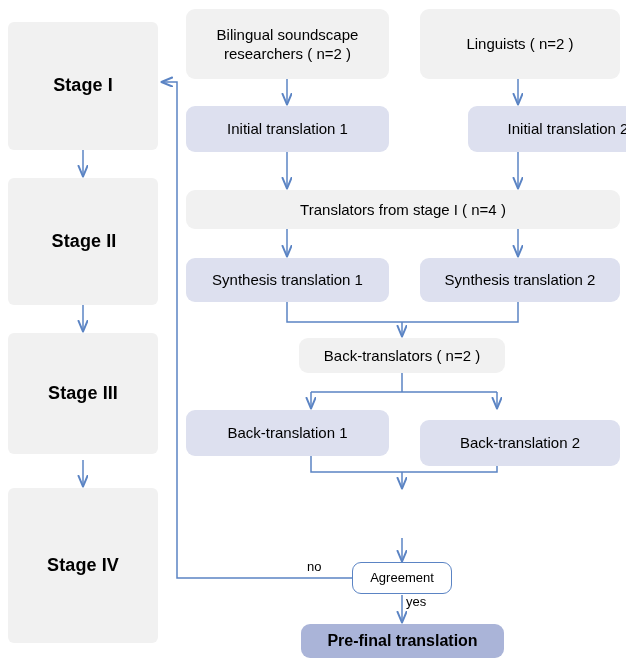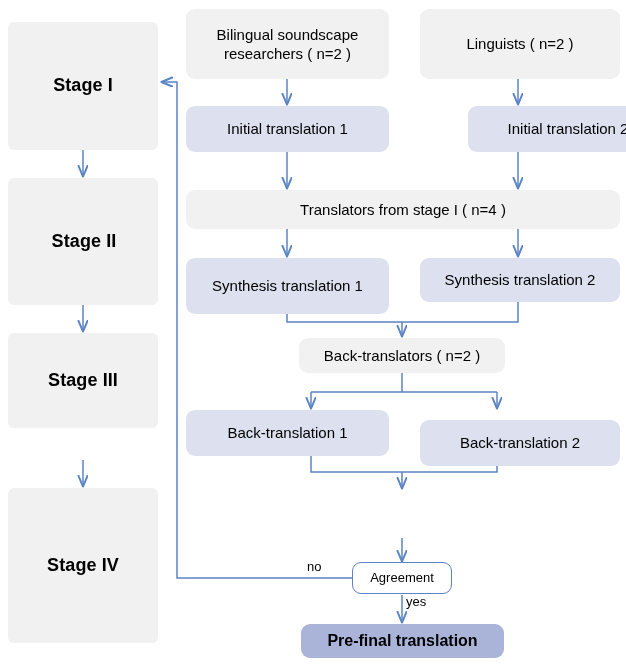--- a/index.html
+++ b/index.html
@@ -121,21 +121,21 @@
 
     <path d="M352,578 L177,578 L177,82 L162,82" fill="none" stroke="#5b84c4" stroke-width="1.5" stroke-linejoin="miter" marker-end="url(#ah)"></path>
   </svg>
 
   <div class="node stage-box" style="left:8px;  top:22px;  width:150px; height:128px;">
     <span>Stage I</span>
   </div>
   <div class="node stage-box" style="left:8px;  top:178px; width:150px; height:127px;padding-left:8px;">
     <span>Stage II</span>
   </div>
-  <div class="node stage-box" style="left:8px;  top:333px; width:150px; height:95px;">
+  <div class="node stage-box" style="left:8px;  top:333px; width:150px; height:121px;">
     <span>Stage III</span>
   </div>
   <div class="node stage-box" style="left:8px;  top:488px; width:150px; height:155px;">
     <span>Stage IV</span>
   </div>
 
   <div class="node grey-box" style="left:186px; top:9px;   width:203px; height:70px;">
     <span>Bilingual soundscape researchers ( n=2 )</span>
   </div>
   <div class="node grey-box" style="left:420px; top:9px;   width:200px; height:70px;">
@@ -145,21 +145,21 @@
   <div class="node lav-box" style="left:186px; top:106px; width:203px; height:46px;">
     <span>Initial translation 1</span>
   </div>
   <div class="node lav-box" style="left:420px; top:106px; width:200px; height:46px;margin-left:48px;">
     <span>Initial translation 2</span>
   </div>
 
   <div class="node grey-box" style="left:186px; top:190px; width:434px; height:39px;">
     <span>Translators from stage I ( n=4 )</span>
   </div>
-  <div class="node lav-box" style="left:186px; top:258px; width:203px; height:56px;">
+  <div class="node lav-box" style="left:186px; top:258px; width:203px; height:44px;">
     <span>Synthesis translation 1</span>
   </div>
   <div class="node lav-box" style="left:420px; top:258px; width:200px; height:44px;">
     <span>Synthesis translation 2</span>
   </div>
 
   <div class="node grey-box" style="left:299px; top:338px; width:206px; height:35px;">
     <span>Back-translators ( n=2 )</span>
   </div>
   <div class="node lav-box" style="left:186px; top:410px; width:203px; height:46px;">

